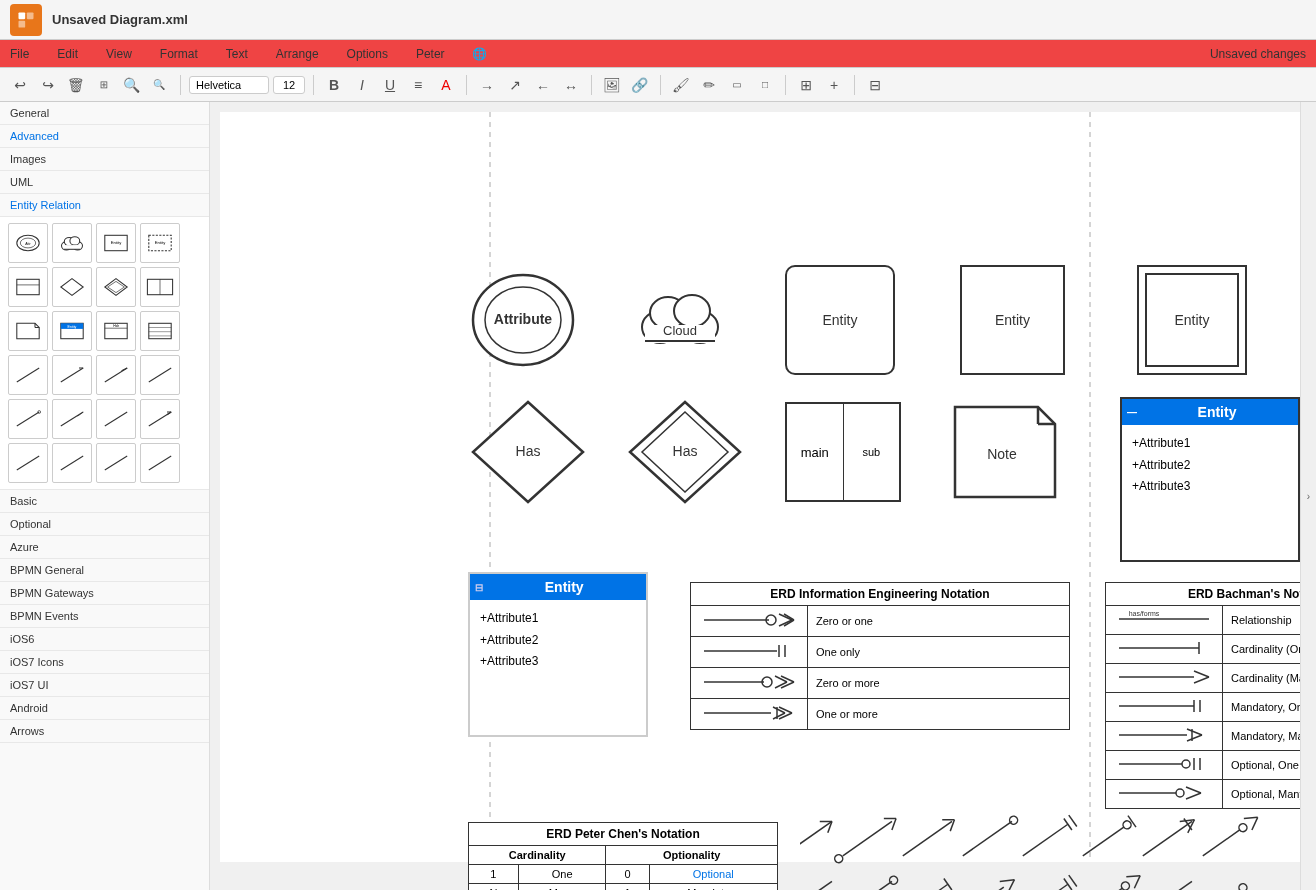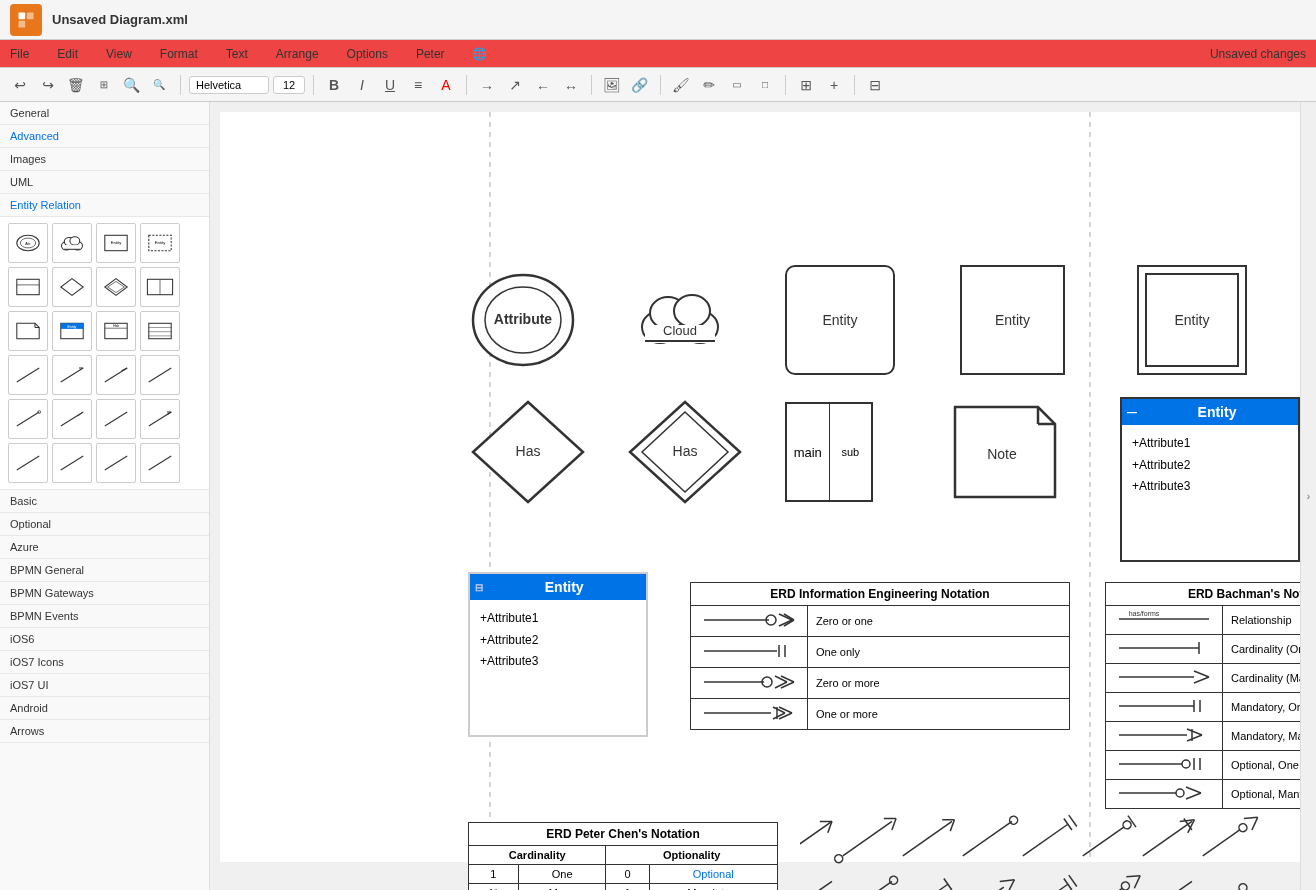--- a/index.html
+++ b/index.html
@@ -383,21 +383,21 @@
       </div>
 
       <div style="position:absolute;left:405px;top:285px;width:120px;height:110px;display:flex;align-items:center;justify-content:center;">
         <svg width="120" height="110" viewBox="0 0 120 110">
           <polygon points="60,5 115,55 60,105 5,55" fill="white" stroke="#333" stroke-width="2.5"></polygon>
           <polygon points="60,15 103,55 60,95 17,55" fill="none" stroke="#333" stroke-width="1.5"></polygon>
           <text x="60" y="59" text-anchor="middle" font-size="14" fill="#333">Has</text>
         </svg>
       </div>
 
-      <div style="position:absolute;left:565px;top:290px;width:88px;height:100px;border:2px solid #333;background:white;display:flex;align-items:stretch;">
+      <div style="position:absolute;left:565px;top:290px;width:116px;height:100px;border:2px solid #333;background:white;display:flex;align-items:stretch;">
         <div style="flex:1;border-right:1px solid #333;display:flex;align-items:center;justify-content:center;font-size:13px;">
           <span>main</span>
         </div>
         <div style="flex:1;display:flex;align-items:center;justify-content:center;font-size:11px;">
           <span>sub</span>
         </div>
       </div>
 
       <div style="position:absolute;left:730px;top:290px;width:110px;height:100px;">
         <svg width="110" height="100" viewBox="0 0 110 100">

